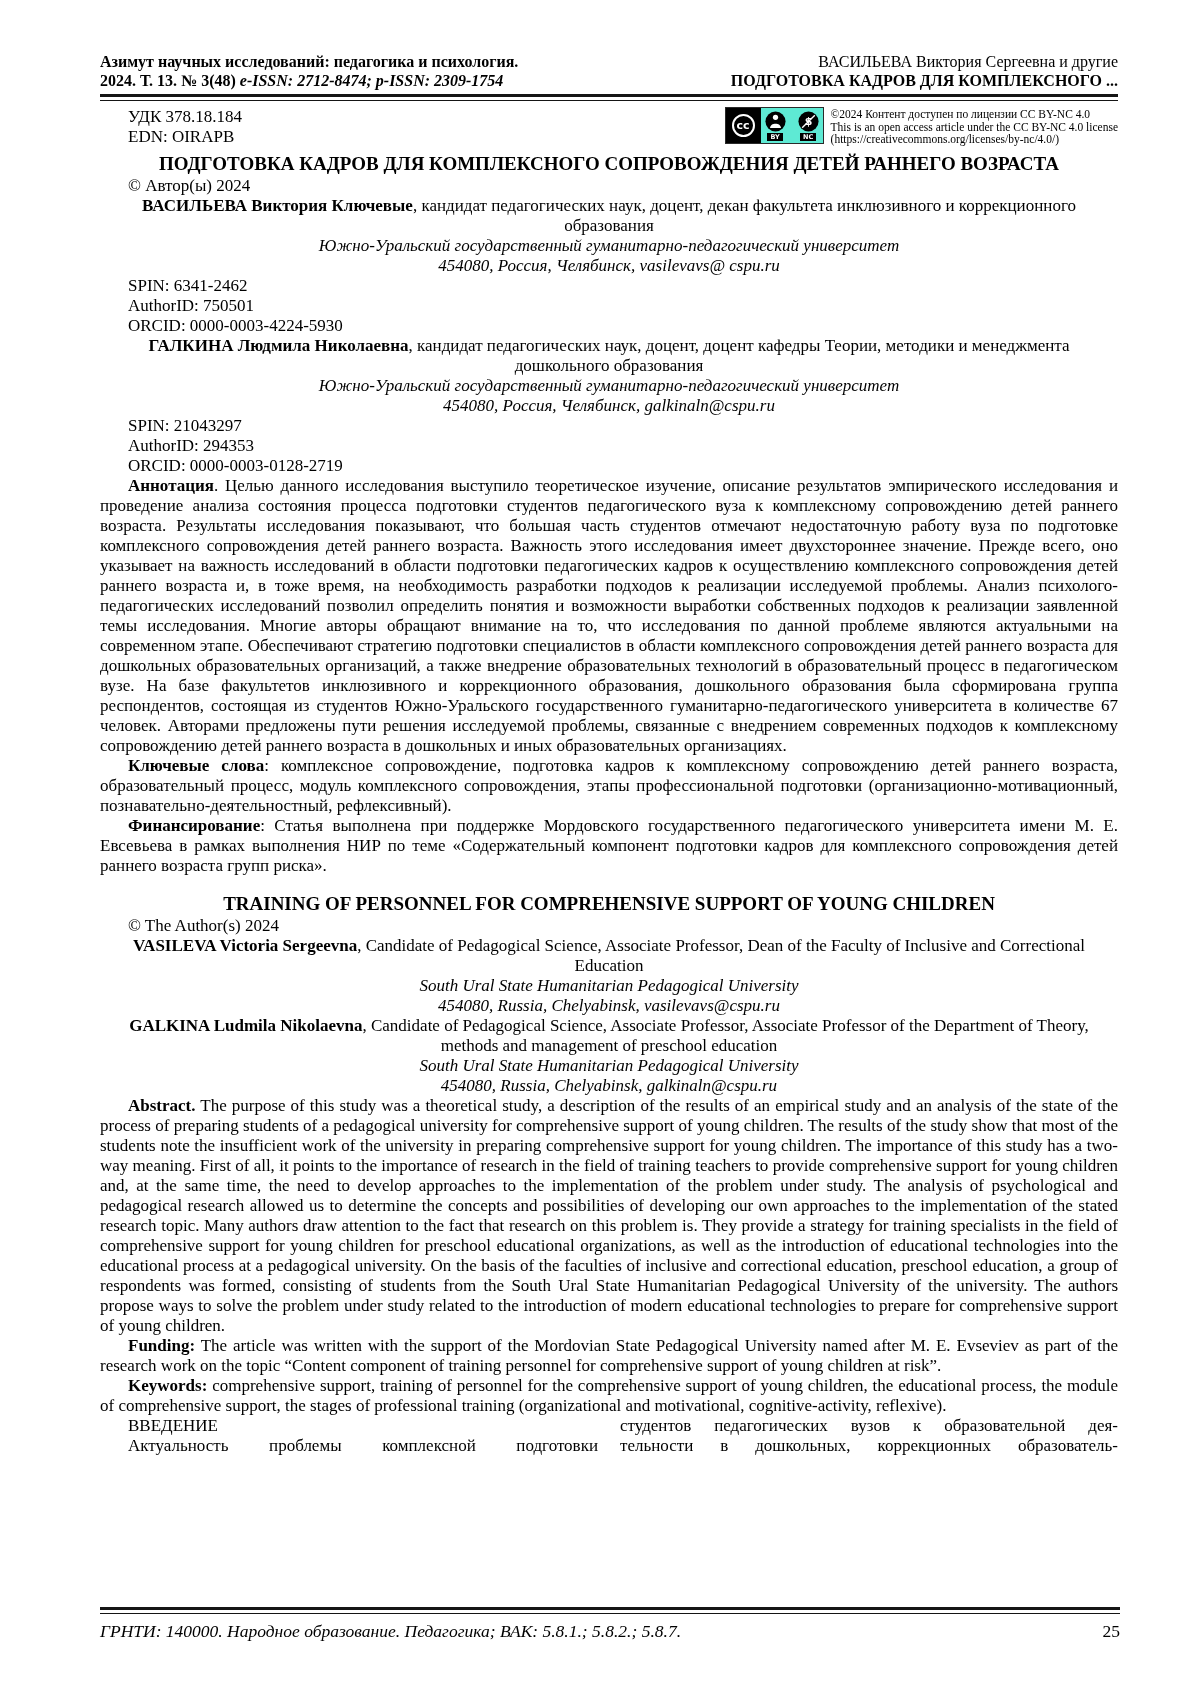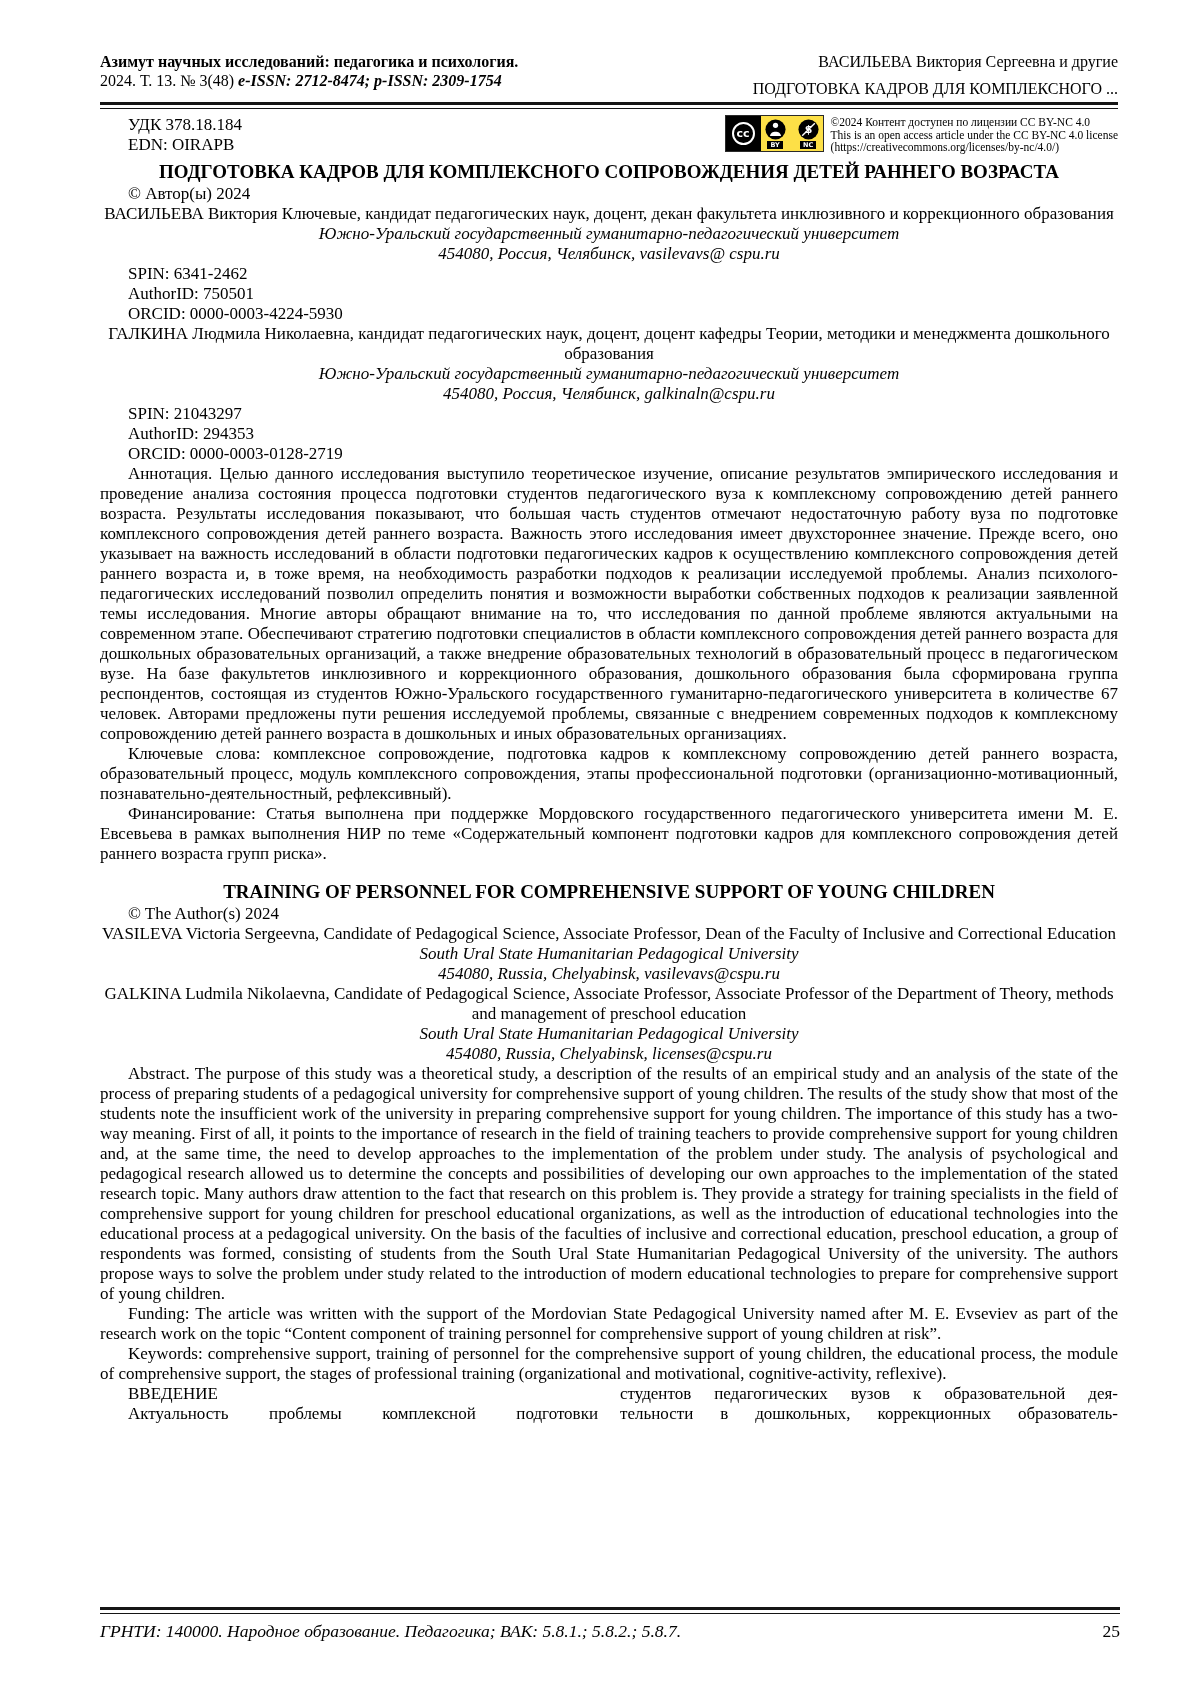--- a/index.html
+++ b/index.html
@@ -8,21 +8,21 @@
     background: #ffffff;
     overflow: hidden;
   }
   body {
     font-family: "Liberation Serif", serif;
     color: #000;
     font-size: 17px;
     line-height: 20px;
   }
   .page { position: absolute; inset: 0; padding: 52px 82px 6px 100px; box-sizing: border-box; }
-  .b { font-weight: normal; margin-top: 8px; }
+  .b { font-weight: bold; }
   .i { font-style: italic; }
 
   
   .running-head { display: flex; justify-content: space-between; font-size: 16px; line-height: 19px; }
   .rh-left { font-weight: bold; }
   .rh-right { text-align: right; }
   .top-rule, .footer-rule {
     height: 3px;
     border-top: 3px solid #151515;
     border-bottom: 1px solid #151515;
@@ -94,21 +94,21 @@
     </div>
   </div>
   <div class="top-rule"></div>
 
   <div class="meta-row">
     <div class="meta-left">
       <div>УДК 378.18.184</div>
       <div>EDN: OIRAPB</div>
     </div>
     <div class="license">
-      <div class="cc-badge" id="cc-badge" style="background: #fde047;">
+      <div class="cc-badge" id="cc-badge" style="background: #5eead4;">
         <div class="cc-sq">
           <span class="cc-circ">cc</span>
         </div>
         <div class="cc-icons">
           <div class="icon-col">
             <svg viewBox="0 0 24 24" width="21" height="21">
               <circle cx="12" cy="12" r="11.5" fill="#000"></circle>
               <circle cx="12" cy="7.2" r="3" fill="#fff"></circle>
               <path d="M5.8 19.5 C5.8 12.8 18.2 12.8 18.2 19.5 Z" fill="#fff"></path>
             </svg>
@@ -169,21 +169,21 @@
   <p class="author-line">
     <span class="b">VASILEVA Victoria Sergeevna</span><span>, Candidate of Pedagogical Science, Associate Professor, Dean of the Faculty of Inclusive and Correctional Education</span>
   </p>
   <p class="affil">South Ural State Humanitarian Pedagogical University</p>
   <p class="affil">454080, Russia, Chelyabinsk, vasilevavs@cspu.ru</p>
 
   <p class="author-line">
     <span class="b">GALKINA Ludmila Nikolaevna</span><span>, Candidate of Pedagogical Science, Associate Professor, Associate Professor of the Department of Theory, methods and management of preschool education</span>
   </p>
   <p class="affil">South Ural State Humanitarian Pedagogical University</p>
-  <p class="affil">454080, Russia, Chelyabinsk, licenses@cspu.ru</p>
+  <p class="affil">454080, Russia, Chelyabinsk, galkinaln@cspu.ru</p>
 
   <p class="body-par">
     <span class="b">Abstract.</span><span> The purpose of this study was a theoretical study, a description of the results of an empirical study and an analysis of the state of the process of preparing students of a pedagogical university for comprehensive support of young children. The results of the study show that most of the students note the insufficient work of the university in preparing comprehensive support for young children. The importance of this study has a two-way meaning. First of all, it points to the importance of research in the field of training teachers to provide comprehensive support for young children and, at the same time, the need to develop approaches to the implementation of the problem under study. The analysis of psychological and pedagogical research allowed us to determine the concepts and possibilities of developing our own approaches to the implementation of the stated research topic. Many authors draw attention to the fact that research on this problem is. They provide a strategy for training specialists in the field of comprehensive support for young children for preschool educational organizations, as well as the introduction of educational technologies into the educational process at a pedagogical university. On  the basis of the faculties of inclusive and correctional education, preschool education, a group of respondents was formed, consisting of students from the South Ural State Humanitarian Pedagogical University of the university. The authors propose ways to solve the problem under study related to the introduction of modern educational technologies to prepare for comprehensive support of young children.</span>
   </p>
   <p class="body-par">
     <span class="b">Funding:</span><span> The article was written with the support of the Mordovian State Pedagogical University named after M. E. Evseviev as part of the research work on the topic “Content component of training personnel for comprehensive support of young children at risk”.</span>
   </p>
   <p class="body-par">
     <span class="b">Keywords:</span><span> comprehensive support, training of personnel for the comprehensive support of young children, the educational process, the module of comprehensive support, the stages of professional training (organizational and motivational, cognitive-activity, reflexive).</span>
   </p>

